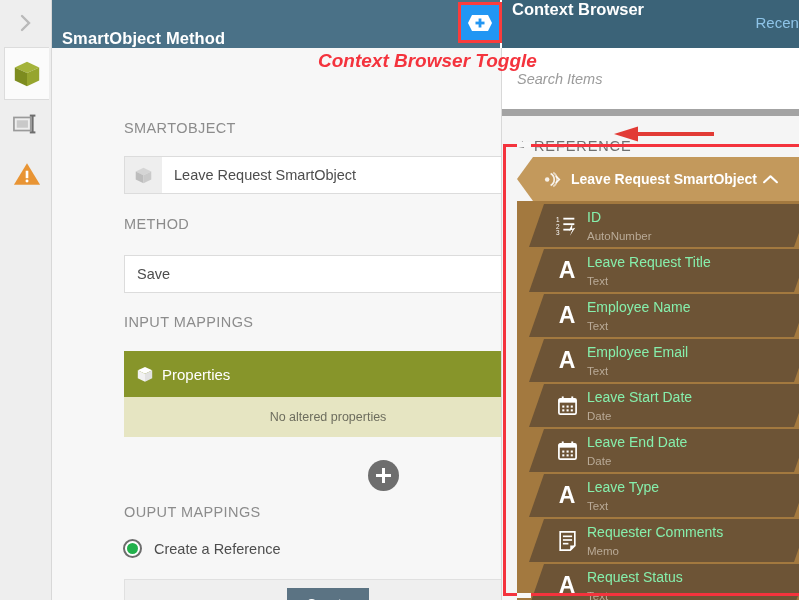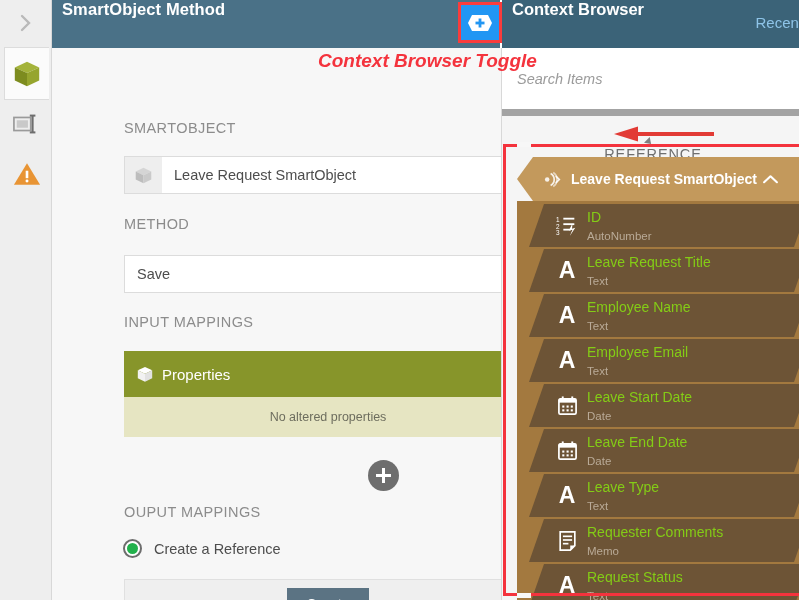--- a/index.html
+++ b/index.html
@@ -7,21 +7,21 @@
     width: 799px; height: 600px;
     font-family: "Liberation Sans", sans-serif;
     background: #ffffff;
     overflow: hidden;
   }
   #app { position: relative; width: 799px; height: 600px; }
 
   
   .topbar-left {
     position: absolute; left: 52px; top: 0; width: 448px; height: 48px;
-    background: #4a7187; display: flex; align-items: flex-start;
+    background: #4a7187; display: flex; align-items: flex-end;
   }
   .topbar-title {
     color: #ffffff; font-size: 16.5px; font-weight: bold;
     margin-left: 10px; letter-spacing: .1px;
   }
   .toggle-btn {
     position: absolute; left: 458px; top: 2px; width: 44px; height: 41px;
     background: #2196f3; border: 3px solid #fa3c3c;
     display: flex; align-items: center; justify-content: center; cursor: pointer;
   }
@@ -141,21 +141,21 @@
     display: flex; align-items: center; padding-left: 15px;
   }
   .search-input {
     border: none; outline: none; background: transparent;
     font-size: 14.5px; font-style: italic; color: #333;
     width: 100%; font-family: "Liberation Sans", sans-serif;
   }
   .search-input::placeholder { color: #9b9b9b; font-style: italic; }
 
   .ref-head {
-    display: flex; align-items: center; padding: 22px 12px 0 17px; cursor: pointer; flex-direction: column;
+    display: flex; align-items: center; padding: 22px 12px 0 17px; cursor: pointer;
   }
   .ref-caret {
     width: 0; height: 0; border-left: 6px solid #808080;
     border-top: 4.5px solid transparent; border-bottom: 4.5px solid transparent;
     transform: rotate(45deg); margin-right: 9px;
   }
   .ref-text { color: #6f6f6f; font-size: 14.5px; letter-spacing: .9px; }
   .ref-arrow { position: absolute; left: 612px; top: 125px; }
 
   
@@ -170,21 +170,21 @@
   .node-chevron { position: absolute; right: 30px; top: 14px; }
   .node-children { background: #a3793f; padding: 3px 0 0 12px; }
   .leaf {
     position: relative; height: 43px; background: #6d5436;
     display: flex; align-items: center; margin-bottom: 2px; cursor: pointer;
     clip-path: polygon(15px 0, 100% 0, calc(100% - 15px) 100%, 0 100%);
     padding-left: 21px;
   }
   .leaf-icon { width: 34px; display: flex; align-items: center; justify-content: center; flex: 0 0 auto; }
   .leaf-txt { margin-left: 3px; line-height: 1.12; }
-  .leaf-name { color: #84cc16; font-size: 14px; }
+  .leaf-name { color: #86efac; font-size: 14px; }
   .leaf-type { color: #b9aa97; font-size: 11.5px; }
 
   .glyph-A { color: #ffffff; font-size: 23px; font-weight: bold; font-family: "Liberation Sans", sans-serif; }
 
   
   .annot-rect {
     position: absolute; left: 503px; top: 144px; width: 310px; height: 452px;
     border: 3px solid #f4333d; pointer-events: none; z-index: 25;
   }
   .annot-notch {

